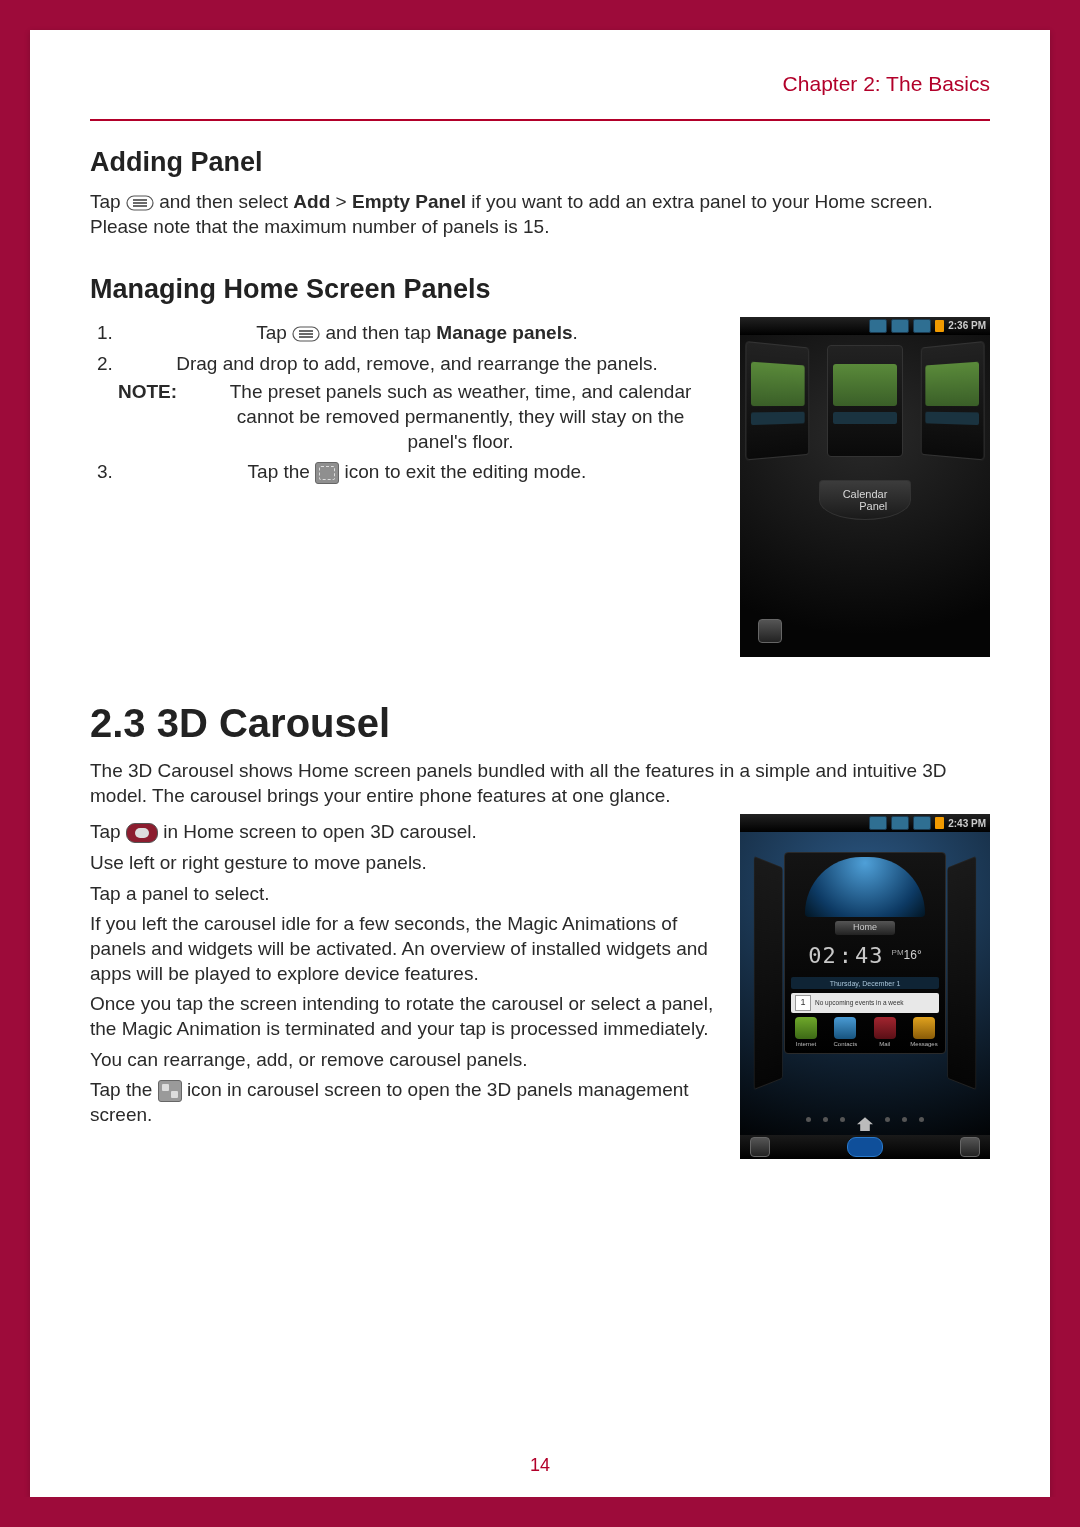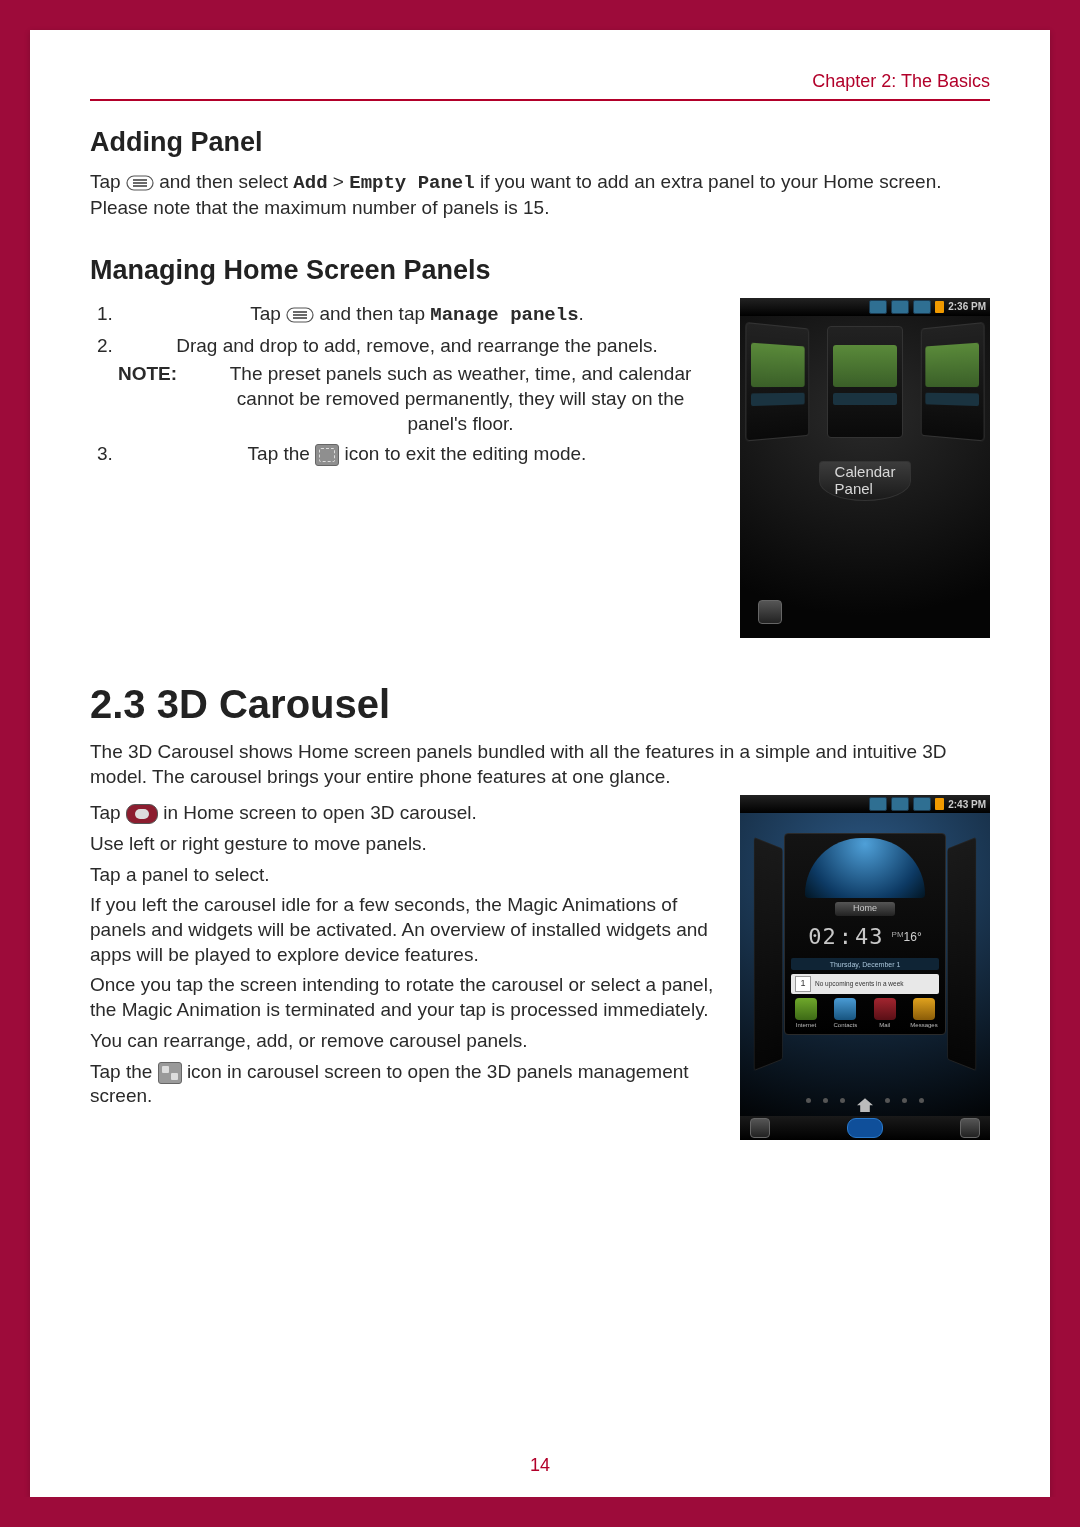--- a/index.html
+++ b/index.html
@@ -17,22 +17,22 @@
     background: #ffffff;
     box-shadow: 0 2px 6px rgba(0,0,0,.2);
     min-height: 1467px;
     position: relative;
     box-sizing: border-box;
     padding: 40px 60px 0 60px;
   }
   .chapter {
     text-align: right;
     color: #b2002a;
-    font-size: 18px;
-    padding-bottom: 6px;
+    font-size: 21px;
+    padding-bottom: 22px;
     border-bottom: 2px solid #b2002a;
     margin-bottom: 24px;
   }
   h2.section {
     font-size: 27px;
     font-weight: bold;
     margin: 8px 0 10px 0;
     color: #222;
   }
   h1.major {
@@ -47,21 +47,21 @@
     padding-left: 28px;
   }
   ol.steps > li { margin-bottom: 6px; text-align: center; }
   .note-block {
     display: flex;
     gap: 28px;
     margin-top: 4px;
     margin-left: 0;
   }
   .note-label { font-weight: bold; flex: 0 0 auto; }
-  .bold { font-weight: bold; font-family: Liberation Mono, monospace; }
+  .bold { font-weight: bold; }
 
   .menu-icon {
     display: inline-block;
     width: 28px;
     vertical-align: middle;
   }
   .menu-icon svg { display: block; }
 
   .small-icon {
     display: inline-block;
@@ -172,21 +172,21 @@
   }
   .cp-left{ transform: rotateY(45deg) translateX(-6px); }
   .cp-right{ transform: rotateY(-45deg) translateX(6px); }
   .floor-tile{
     position:absolute; left:50%; transform:translateX(-50%);
     top:145px; width:90px; height:38px;
     background:linear-gradient(#3c3c3c,#1a1a1a);
     border-radius:4px 4px 50% 50%;
     border:1px solid #333;
     display:flex;align-items:center;justify-content:center;
-    color:#d8d8d8; font-size:15px; text-align:left; line-height:1.1;
+    color:#d8d8d8; font-size:11px; text-align:right; line-height:1.1;
   }
   .phone1-exit{
     position:absolute; left:18px; bottom:14px;
     width:22px;height:22px;
     border-radius:4px;
     background:linear-gradient(#555,#222); border:1px solid #666;
   }
 
   
   .p2-body{

